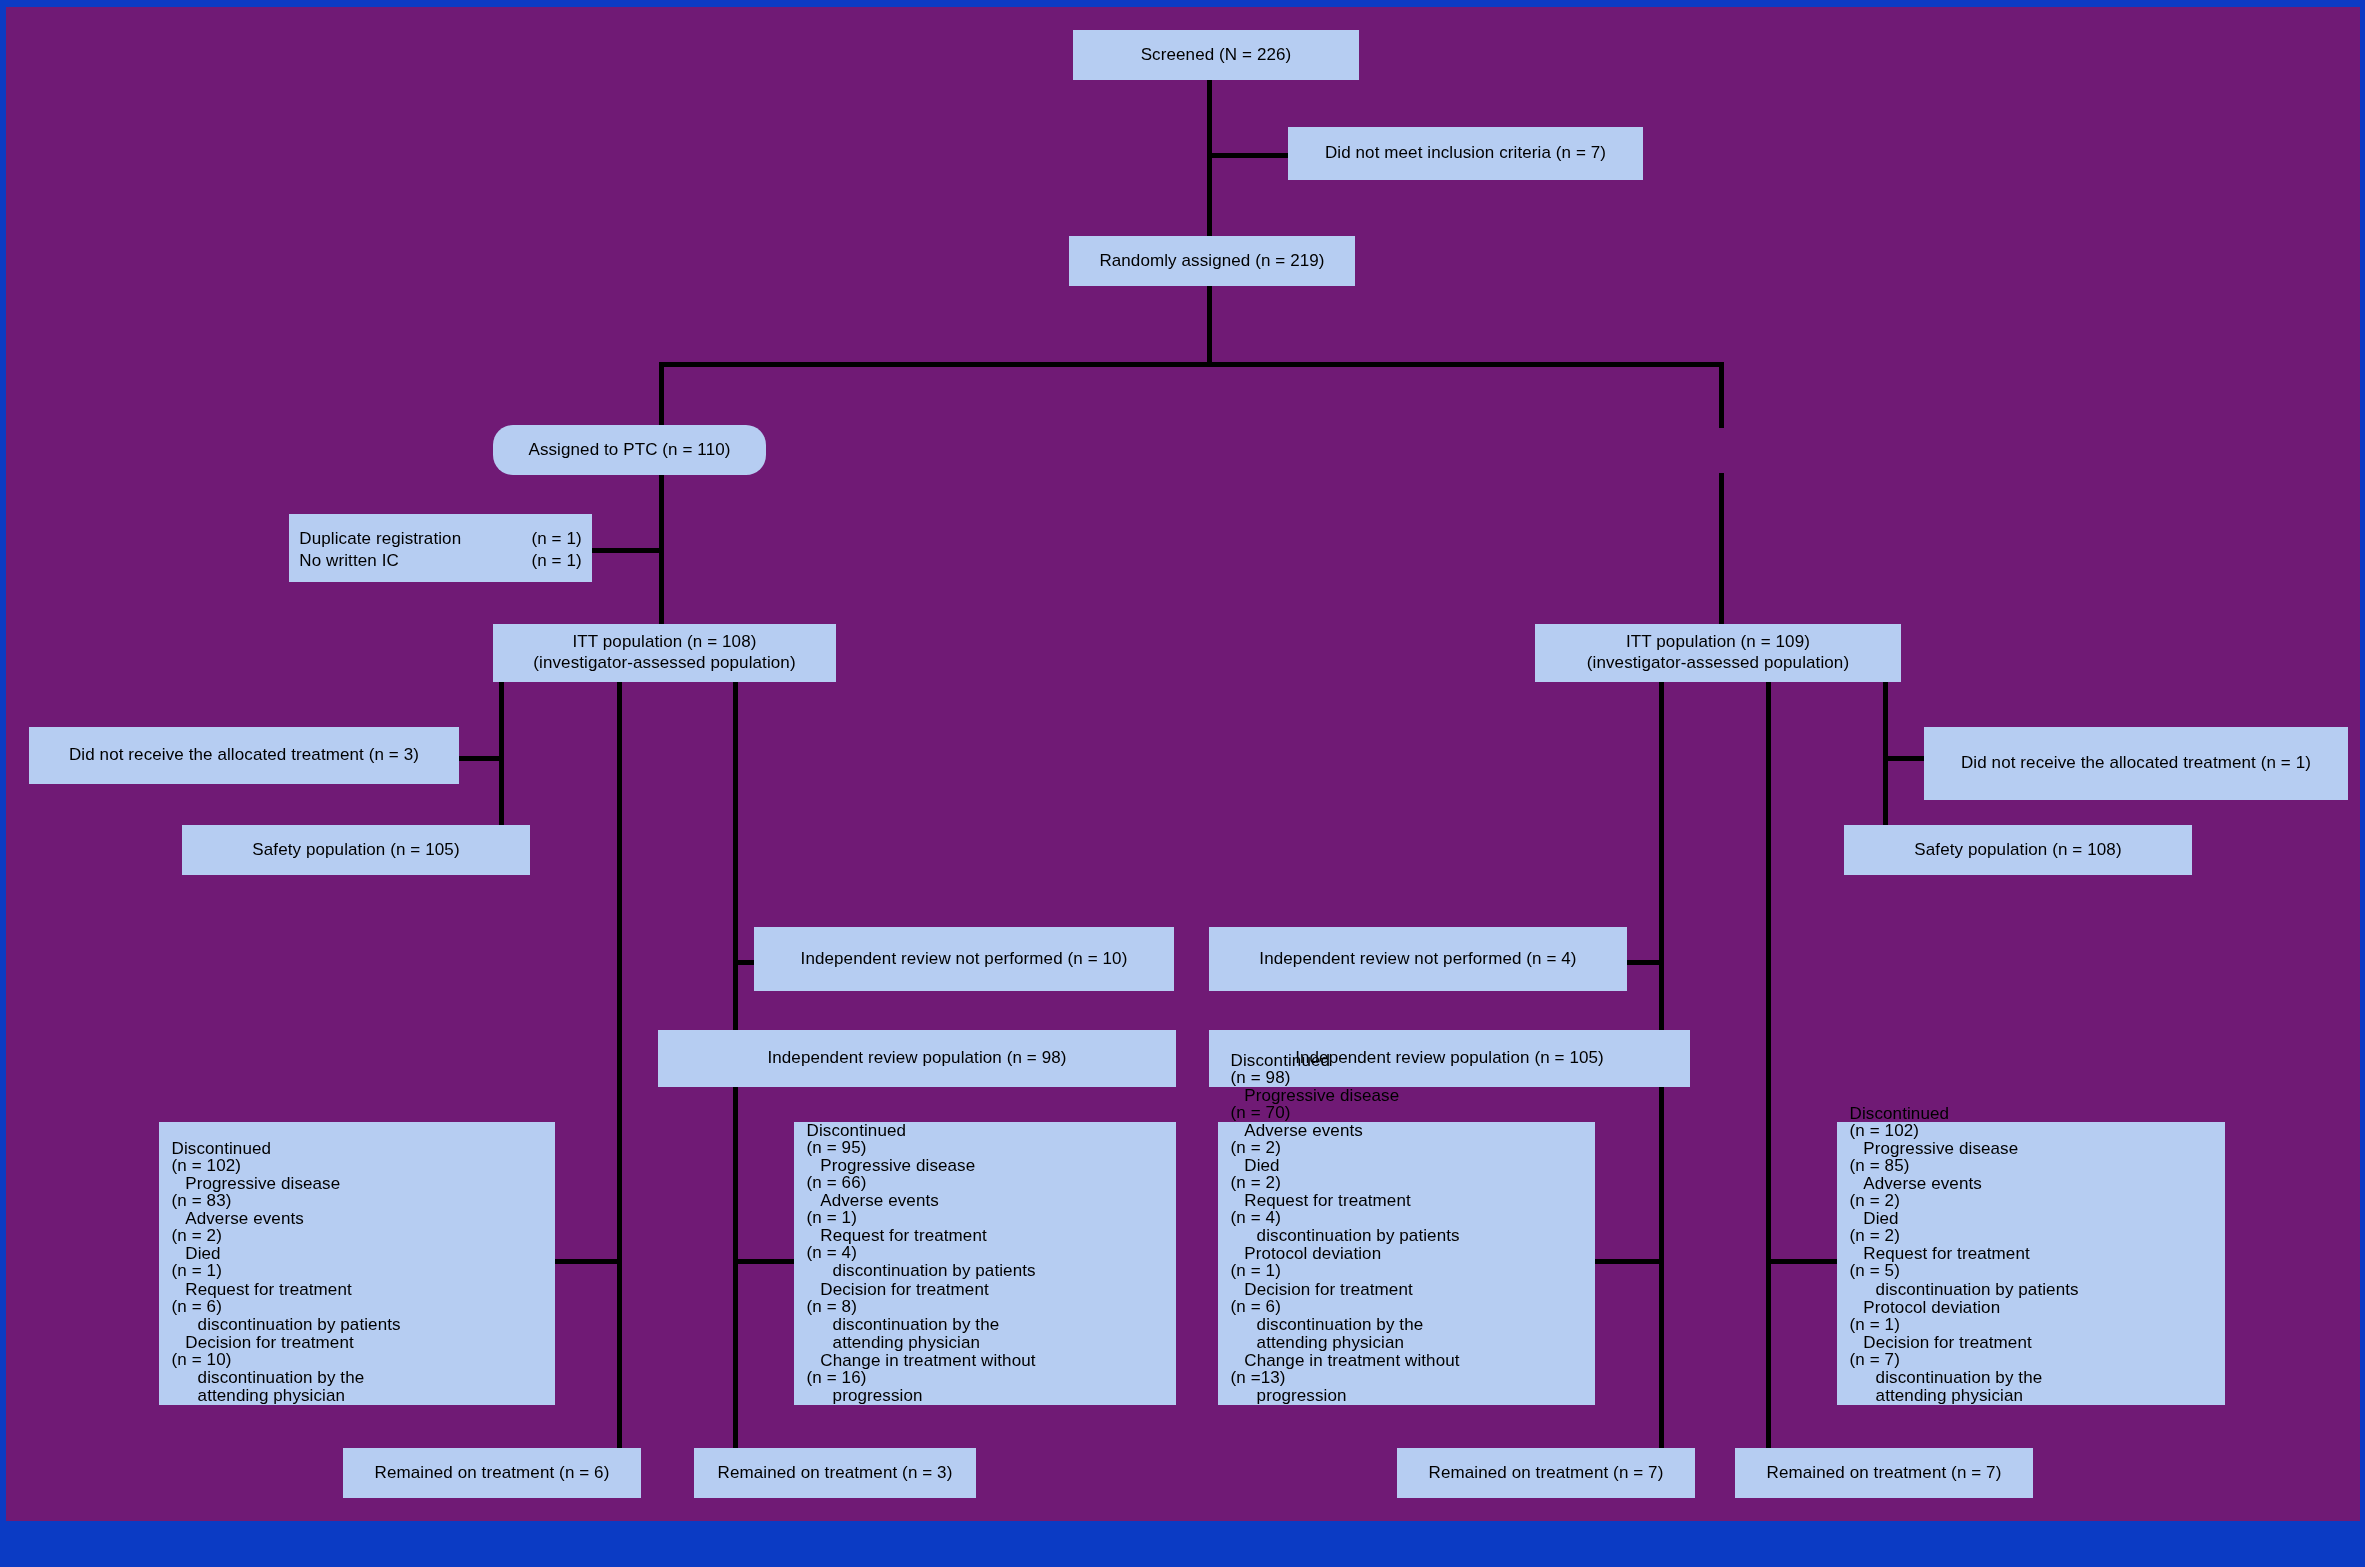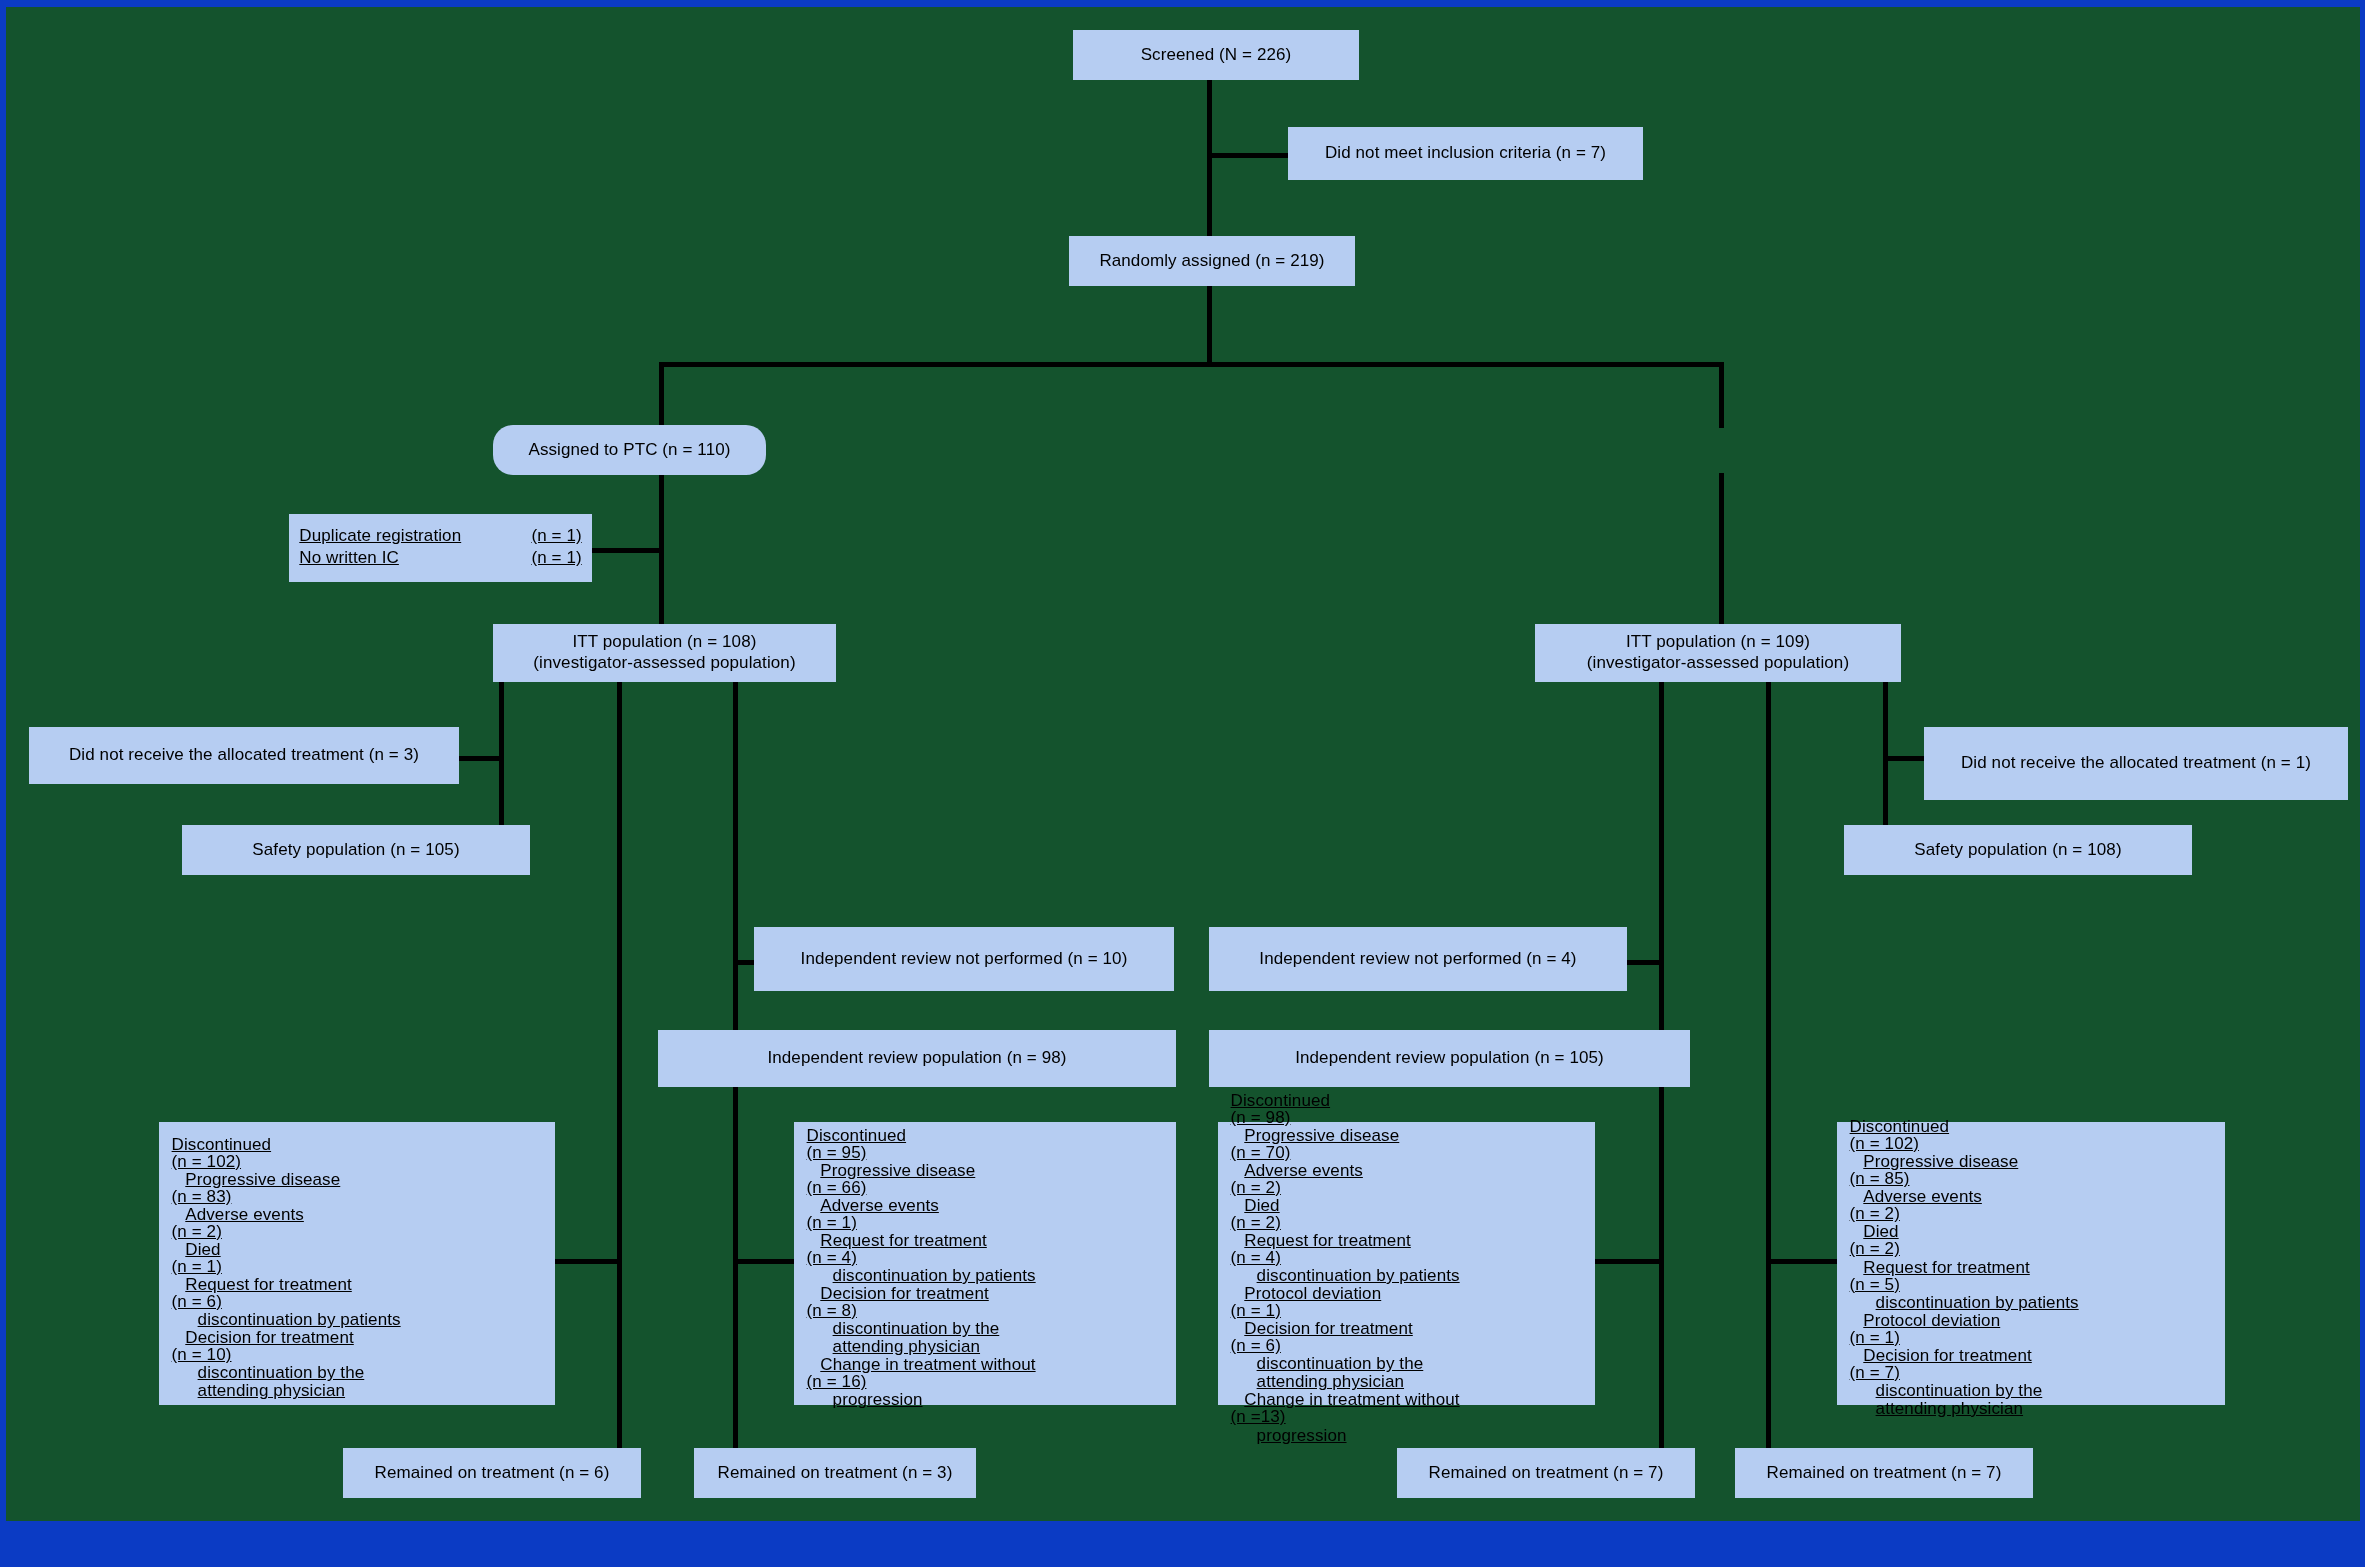--- a/index.html
+++ b/index.html
@@ -1,19 +1,19 @@
 <!DOCTYPE html>
 <html style="font-size:9.2px"><head>
 <meta charset="utf-8">
 <style>
   html,body{margin:0;padding:0;background:#ffffff;}
   #root{
     position:relative;
     width:2366px;height:1568px;
-    background:#14532d;
+    background:#701a75;
     font-family:"Liberation Sans", sans-serif;
     overflow:hidden;
   }
   
   .frame-top{position:absolute;left:0;top:0;width:2366px;height:6.9px;background:#0b3bc4;}
   .frame-left{position:absolute;left:0;top:0;width:5.7px;height:1557px;background:#0b3bc4;}
   .frame-right{position:absolute;right:0;top:0;width:5.7px;height:1557px;background:#0b3bc4;}
   .frame-bottom{position:absolute;left:0;top:1521px;width:2366px;height:46px;background:#0b3bc4;}
 
   .box{
@@ -25,23 +25,22 @@
     align-items:center;
     justify-content:center;
     text-align:center;
     font-size:17px;
     line-height:1.22;
     letter-spacing:0.1px;
     z-index:3;
   }
   .box.left-align{
     justify-content:flex-start;
-    align-items:center;
+    align-items:flex-end;
     text-align:left;
-    text-decoration:underline;
   }
   .line{position:absolute;background:#000000;z-index:2;}
   .vline{width:5.2px;}
   .hline{height:5.2px;}
 
   
   .dlist{
     width:100%;
     padding:9.2px 12.6px 0 12.6px;
     box-sizing:border-box;

